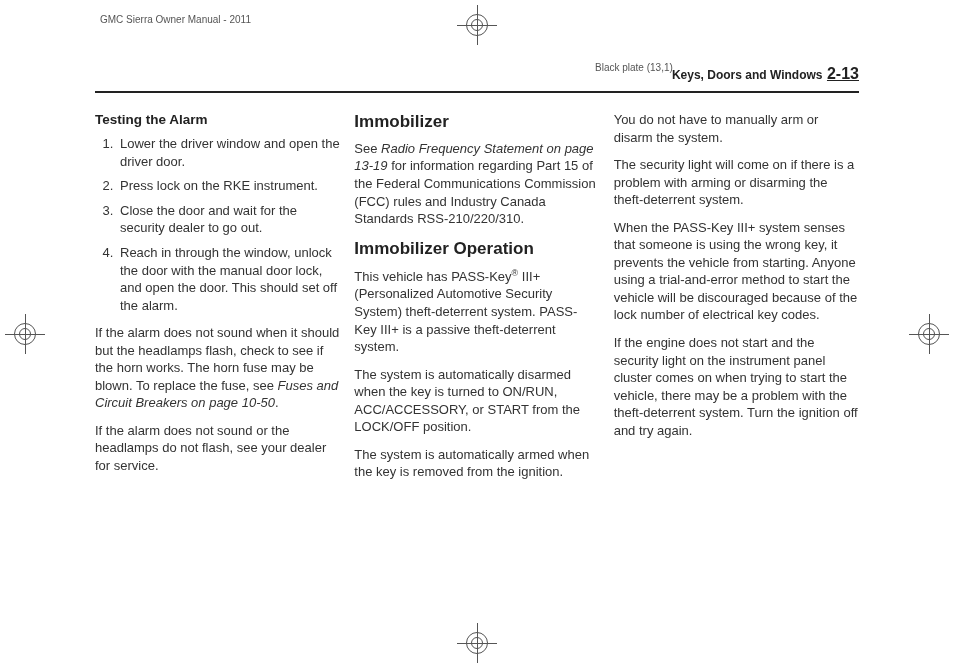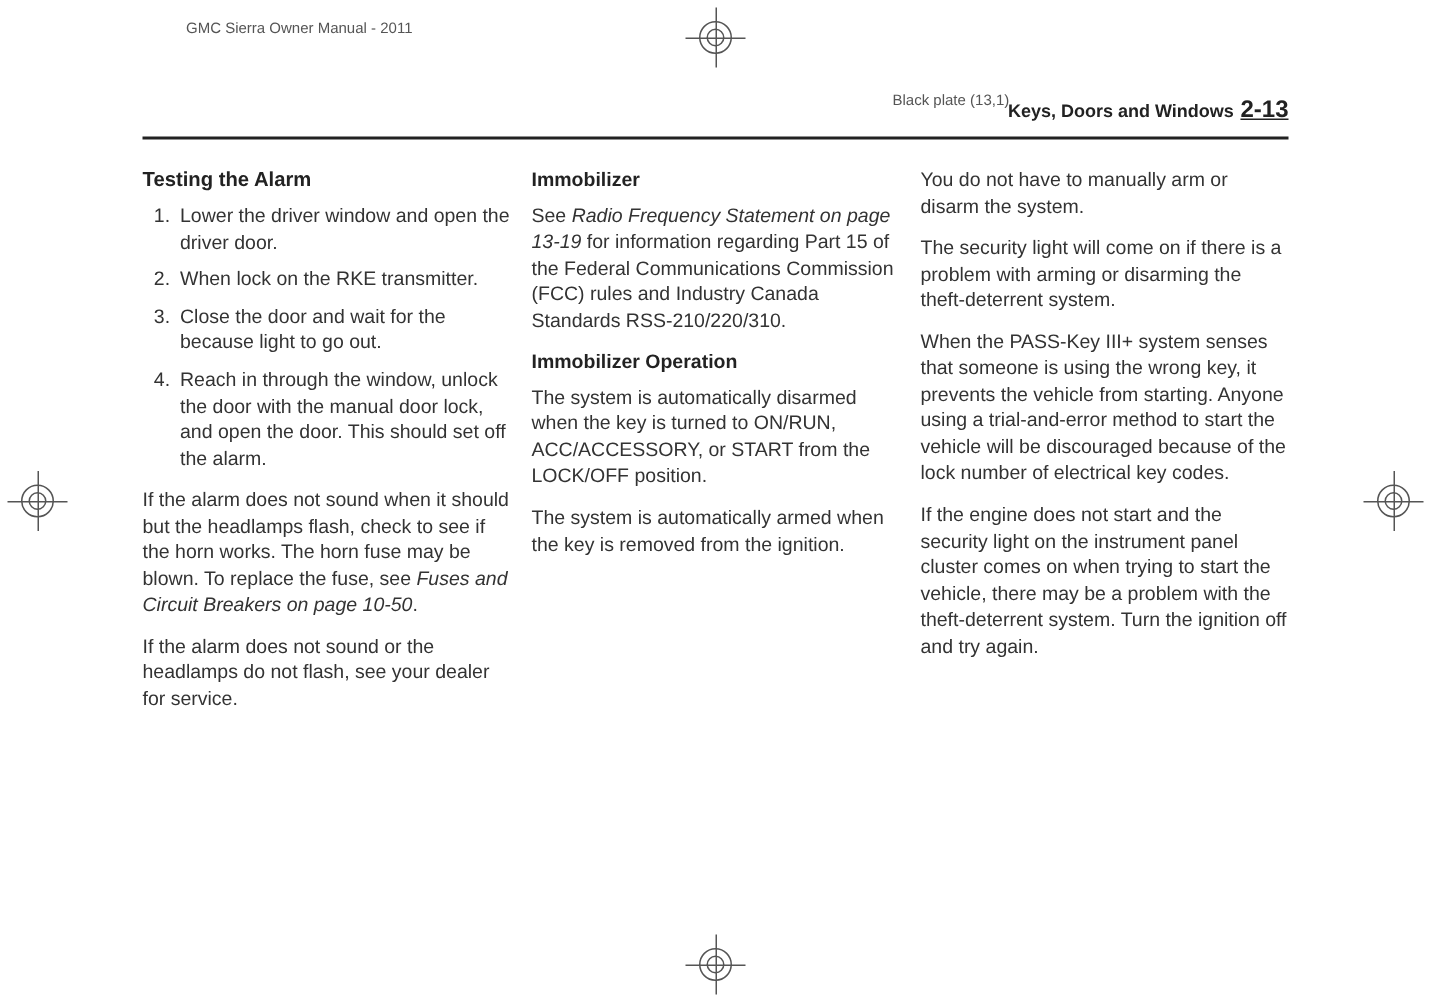--- a/index.html
+++ b/index.html
@@ -24,21 +24,21 @@
     .crop-left { top: 314px; left: 5px; }
     .crop-right { top: 314px; right: 5px; }
 
     .top-meta {
       position: absolute;
       top: 14px;
       width: 100%;
       font-size: 10px;
       color: #555;
     }
-    .top-meta .left { position: absolute; left: 100px; margin-left: 24px; }
+    .top-meta .left { position: absolute; left: 100px; }
     .top-meta .right { position: absolute; left: 595px; margin-top: 48px; }
 
     .page {
       position: absolute;
       top: 65px;
       left: 95px;
       right: 95px;
     }
     .running-head {
       text-align: right;
@@ -53,30 +53,29 @@
     }
     .running-head .pageno {
       font-weight: bold;
       font-size: 16px;
       color: #222;
       text-decoration: underline;
     }
     .columns {
       display: flex;
       gap: 14px;
-      justify-content: flex-end;
     }
     .col {
       flex: 1;
       font-size: 13px;
       line-height: 1.35;
       color: #333;
     }
     h2.section {
-      font-size: 13px;
+      font-size: 17px;
       font-weight: bold;
       margin-bottom: 6px;
       color: #222;
     }
     h3.subsection {
       font-size: 13.5px;
       font-weight: bold;
       margin-bottom: 6px;
       color: #222;
     }
@@ -128,32 +127,33 @@
     <span class="chapter">Keys, Doors and Windows</span>
     <span class="pageno">2-13</span>
   </div>
 
   <div class="columns">
 
     <div class="col">
       <h3 class="subsection">Testing the Alarm</h3>
       <ol class="steps">
         <li>Lower the driver window and open the driver door.</li>
-        <li>When lock on the RKE transmitter.</li>
-        <li>Close the door and wait for the because light to go out.</li>
+        <li>Press lock on the RKE instrument.</li>
+        <li>Close the door and wait for the security dealer to go out.</li>
         <li>Reach in through the window, unlock the door with the manual door lock, and open the door. This should set off the alarm.</li>
       </ol>
       <p><span>If the alarm does not sound when it should but the headlamps flash, check to see if the horn works. The horn fuse may be blown. To replace the fuse, see </span><em class="ref">Fuses and Circuit Breakers on page 10‑50</em><span>.</span></p>
       <p>If the alarm does not sound or the headlamps do not flash, see your dealer for service.</p>
     </div>
 
     <div class="col">
       <h2 class="section">Immobilizer</h2>
       <p><span>See </span><em class="ref">Radio Frequency Statement on page 13‑19</em><span> for information regarding Part 15 of the Federal Communications Commission (FCC) rules and Industry Canada Standards RSS-210/220/310.</span></p>
       <h2 class="section">Immobilizer Operation</h2>
+      <p><span>This vehicle has PASS-Key</span><sup>®</sup><span> III+ (Personalized Automotive Security System) theft-deterrent system. PASS-Key III+ is a passive theft-deterrent system.</span></p>
       <p>The system is automatically disarmed when the key is turned to ON/RUN, ACC/ACCESSORY, or START from the LOCK/OFF position.</p>
       <p>The system is automatically armed when the key is removed from the ignition.</p>
     </div>
 
     <div class="col">
       <p>You do not have to manually arm or disarm the system.</p>
       <p>The security light will come on if there is a problem with arming or disarming the theft-deterrent system.</p>
       <p>When the PASS-Key III+ system senses that someone is using the wrong key, it prevents the vehicle from starting. Anyone using a trial-and-error method to start the vehicle will be discouraged because of the lock number of electrical key codes.</p>
       <p>If the engine does not start and the security light on the instrument panel cluster comes on when trying to start the vehicle, there may be a problem with the theft-deterrent system. Turn the ignition off and try again.</p>
     </div>

